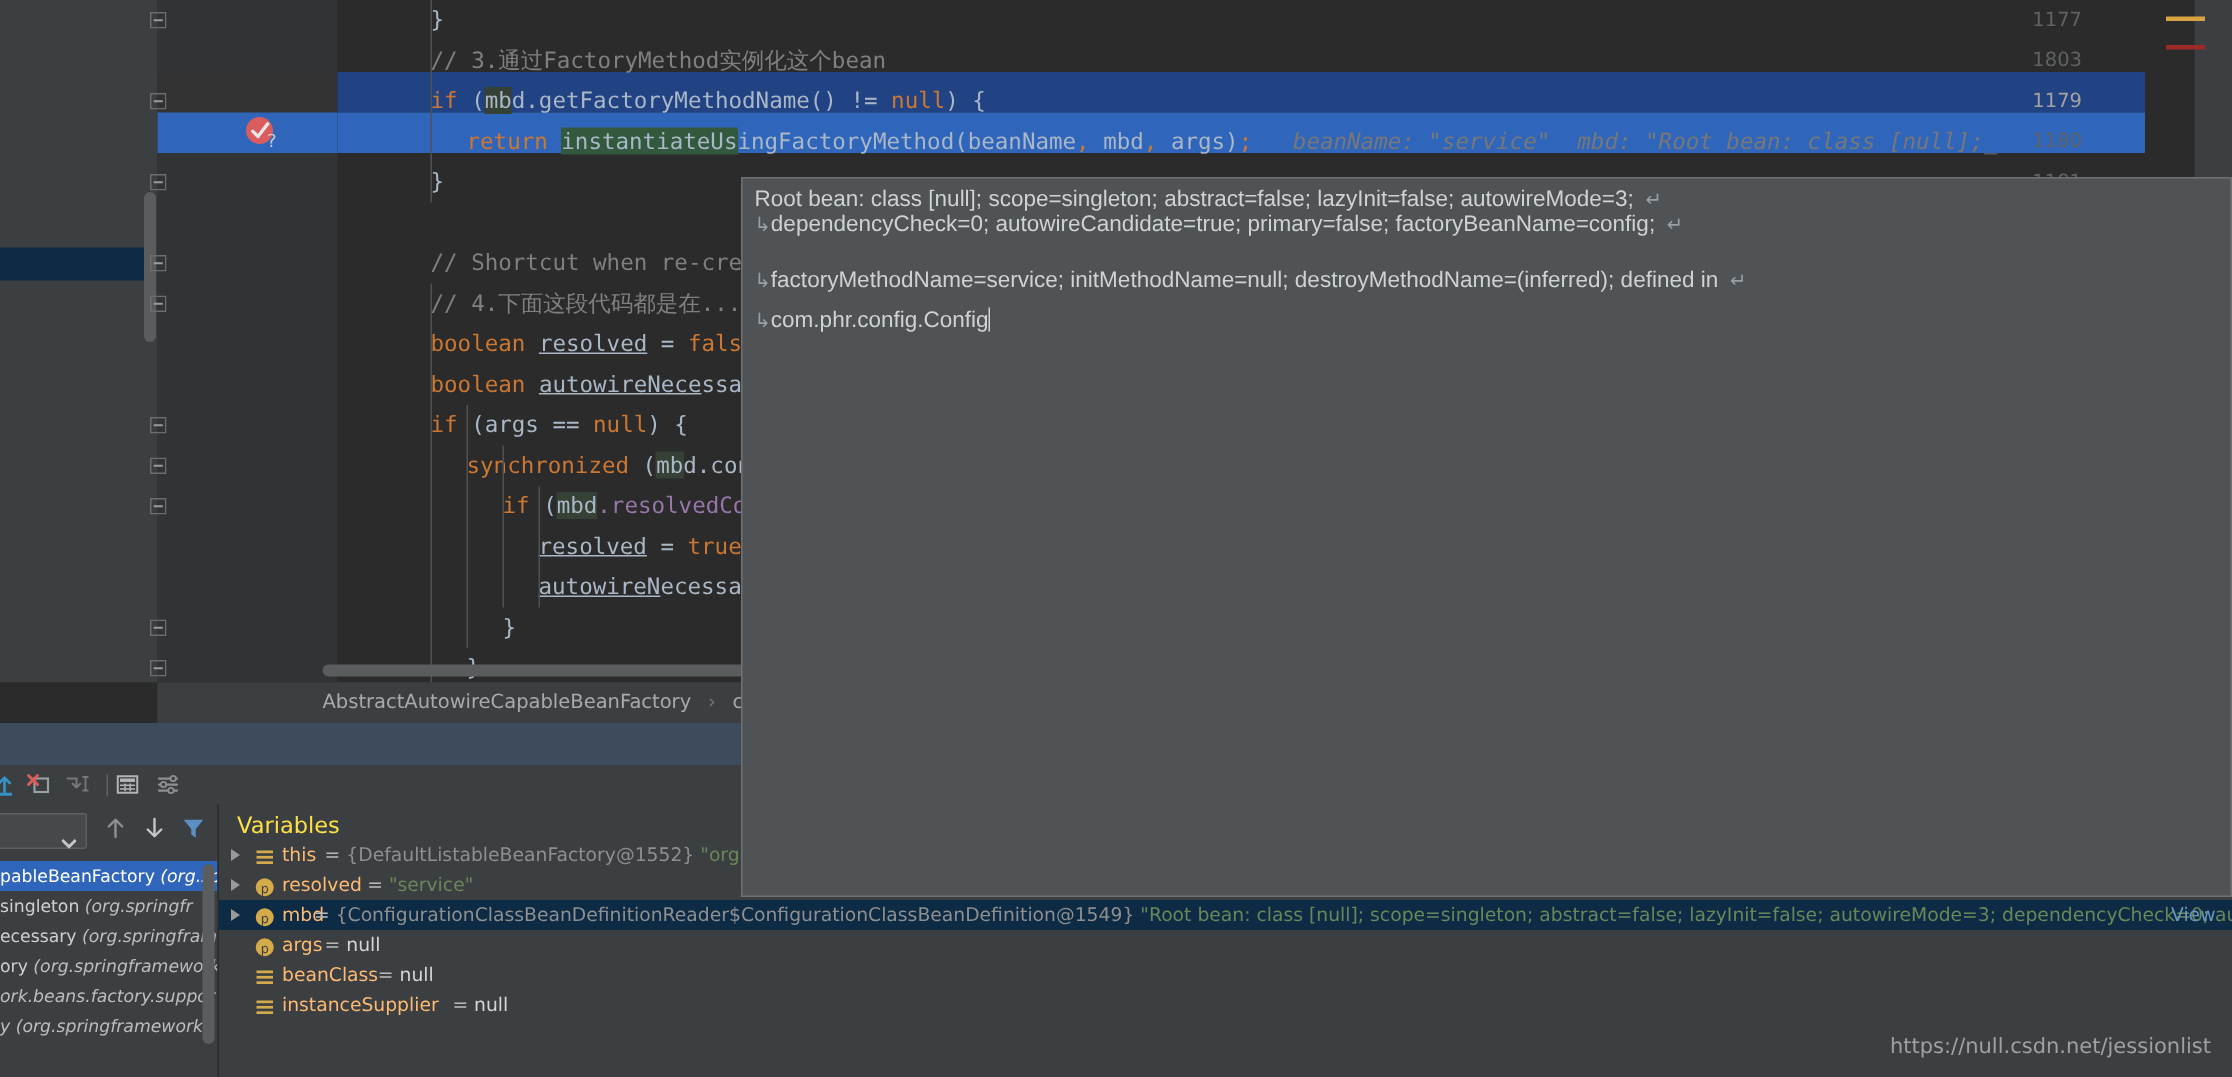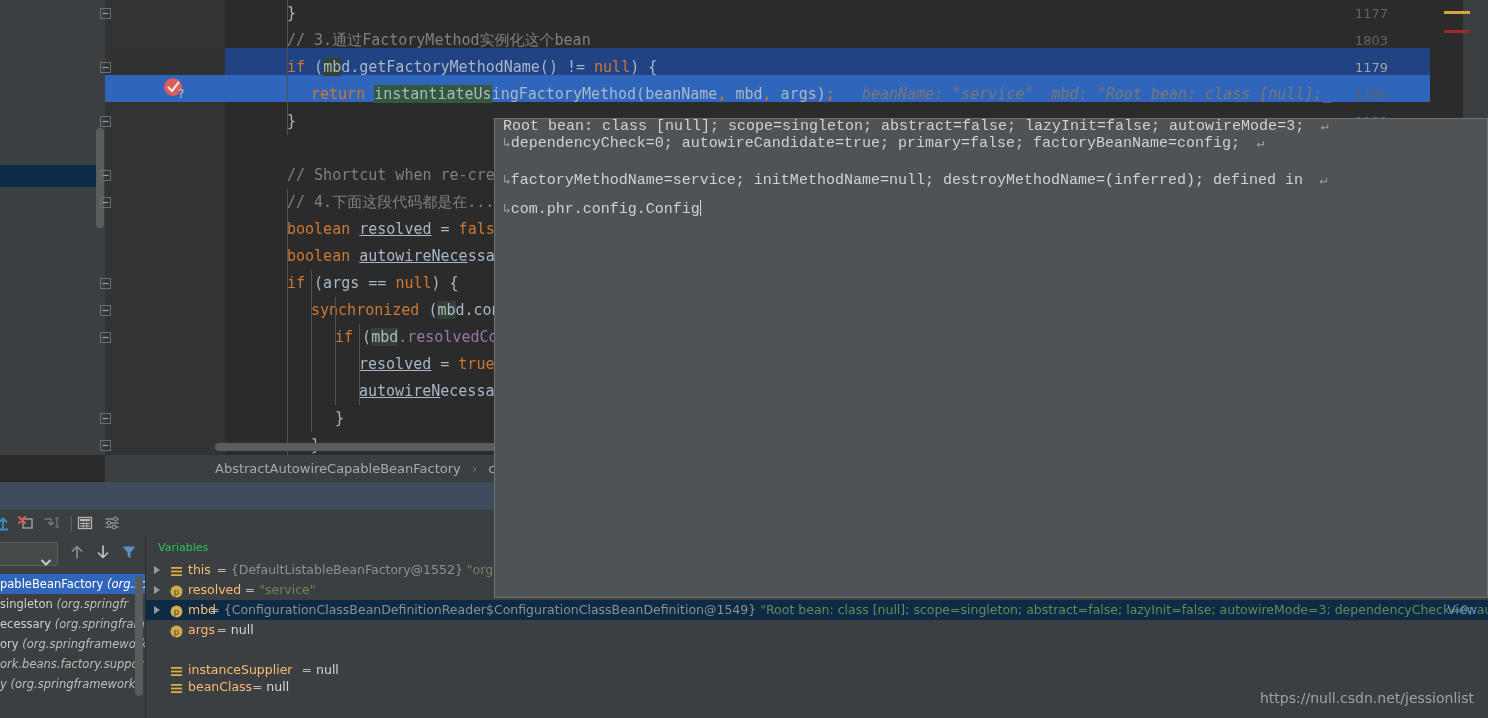--- a/index.html
+++ b/index.html
@@ -189,21 +189,21 @@
     background:#5a5d5e; border-radius:4px;
   }
 
   
   #vars-panel {
     position:absolute; left:145px; top:0; width:1343px; height:182px; background:#3c3f41;
     border-left:1px solid #2b2b2b;
   }
   #vars-title {
     position:absolute; left:12px; top:5px;
-    color:#22c55e; font-size:11px; font-family:"DejaVu Sans", sans-serif;
+    color:#fde047; font-size:15px; font-family:"DejaVu Sans", sans-serif;
   }
   .var-row {
     position:absolute; left:0; width:1343px; height:20px; line-height:20px;
     font-size:12.5px; font-family:"DejaVu Sans", sans-serif;
     white-space:nowrap; color:#bababa;
   }
   .var-row.selected { background:#0d2b45; }
   .tri {
     position:absolute; left:8px; top:6px;
     width:0;height:0;border-left:6px solid #9a9a9a;
@@ -221,22 +221,22 @@
   #popup {
     position:absolute; left:494px; top:118px;
     width:994px; height:480px;
     background:#4f5355;
     border:1px solid #6e7274;
     box-sizing:border-box;
     overflow:hidden;
   }
   .poplbl {
     position:absolute; left:8px;
-    color:#cfd2d4; font-family:Liberation Mono, monospace;
-    font-size:15px; line-height:16px; white-space:pre;
+    color:#cfd2d4; font-family:Liberation Sans, sans-serif;
+    font-size:15px; line-height:27px; white-space:pre;
   }
   .wrapmark { color:#9aa0a3; font-size:13px; }
   .caret {
     display:inline-block; width:1px; height:16px; background:#cfd2d4;
     vertical-align:-3px;
   }
 
   
   #watermark {
     position:absolute; right:14px; bottom:12px;
@@ -493,21 +493,21 @@
             <span class="view-link">View</span>
           </div>
           <div class="var-row" style="top: 84px;">
             <span class="vicon"><svg width="13" height="13" viewBox="0 0 13 13">
                 <circle cx="6.5" cy="6.5" r="6" fill="#d4ab4b"></circle>
                 <text x="6.5" y="10" text-anchor="middle" font-family="DejaVu Sans, sans-serif" font-size="8.5" fill="#3c3f41">p</text>
               </svg></span>
             <span class="vname">args</span>
             <span style="position:absolute;left:70.4px;"><span class="veq"> = </span><span class="vnull">null</span></span>
           </div>
-          <div class="var-row" style="top: 104px; margin-top: 37px;">
+          <div class="var-row" style="top: 104px;">
             <span class="vicon"><svg width="13" height="13" viewBox="0 0 13 13">
                 <rect x="1" y="2" width="11" height="1.8" fill="#d4ab4b"></rect>
                 <rect x="1" y="5.6" width="11" height="1.8" fill="#d4ab4b"></rect>
                 <rect x="1" y="9.2" width="11" height="1.8" fill="#d4ab4b"></rect>
               </svg></span>
             <span class="vname">beanClass</span>
             <span style="position:absolute;left:105.9px;"><span class="veq"> = </span><span class="vnull">null</span></span>
           </div>
           <div class="var-row" style="top: 124px;">
             <span class="vicon"><svg width="13" height="13" viewBox="0 0 13 13">

